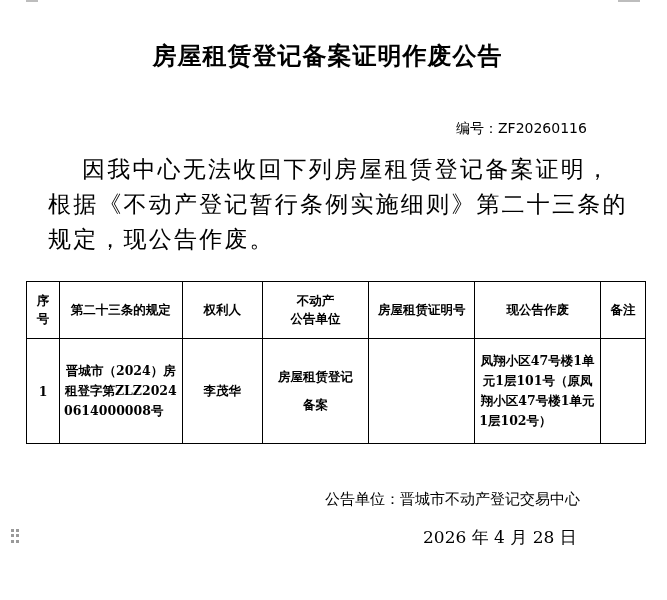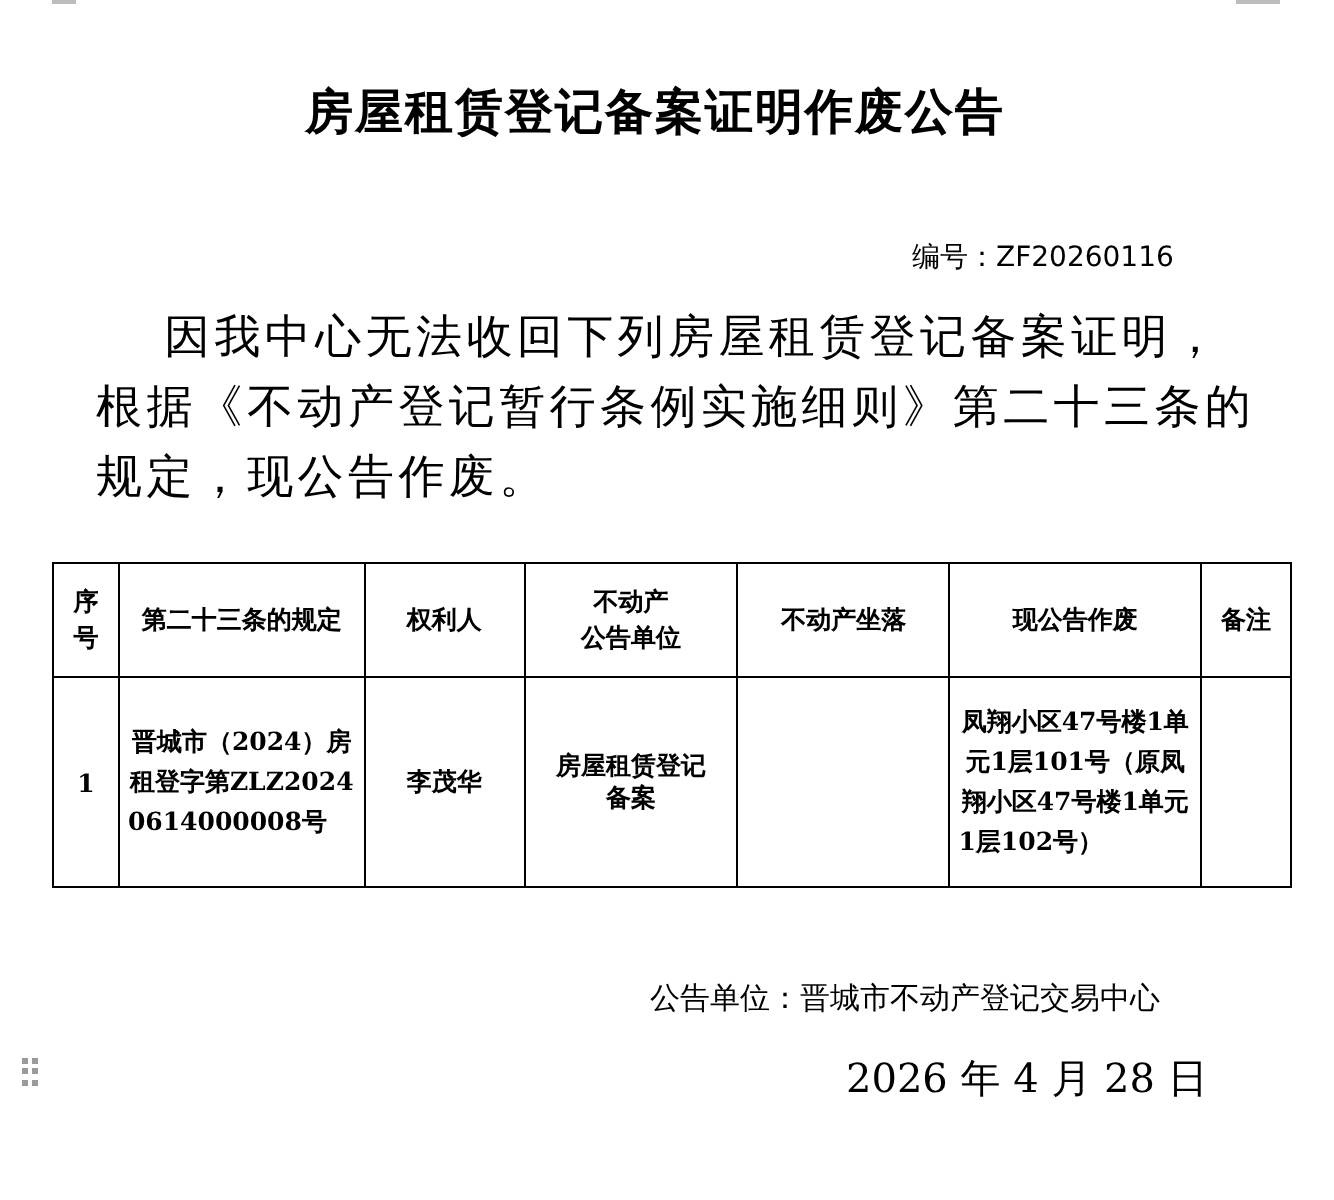--- a/index.html
+++ b/index.html
@@ -36,21 +36,21 @@
     padding: 0 4px;
   }
   table.reg thead tr { height: 57px; padding-left: 14px; }
   table.reg tbody tr { height: 105px; }
   td.left { text-align: justify; text-align-last: left; line-height: 20px; }
   .unit {
     position: absolute; top: 490px; left: 325px; font-size: 15px;
     font-family: Liberation Sans, sans-serif;
   }
   .date {
-    position: absolute; top: 526px; left: 423px; font-size: 20px;
+    position: absolute; top: 526px; left: 423px; font-size: 17px;
     font-family: "DejaVu Serif", "Liberation Serif", serif;
   }
   .handle {
     position: absolute; left: 11px; top: 529px; width: 8px; height: 14px;
     display: grid; grid-template-columns: 3px 3px; column-gap: 2px; row-gap: 2px;
   }
   .handle span { width: 3px; height: 3px; background: #9a9a9a; display: block; }
 </style>
 </head>
 <body>
@@ -74,31 +74,31 @@
   </colgroup>
   <thead>
     <tr>
       <th style="padding:0 6px;line-height:18px;">序号</th>
       <th>第二十三条的规定</th>
       <th>权利人</th>
       <th style="line-height:18px;">
         <div>不动产</div>
         <div>公告单位</div>
       </th>
-      <th>不动产坐落</th>
+      <th>房屋租赁证明号</th>
       <th>现公告作废</th>
       <th>备注</th>
     </tr>
   </thead>
   <tbody>
     <tr>
       <td>1</td>
       <td class="left" style="word-break:break-all;">晋城市（2024）房租登字第ZLZ20240614000008号</td>
       <td>李茂华</td>
-      <td style="line-height:16px;padding:0 10px;">房屋租赁登记备案</td>
+      <td style="line-height:28px;padding:0 10px;">房屋租赁登记备案</td>
       <td></td>
       <td class="left" style="word-break:break-all;">凤翔小区47号楼1单元1层101号（原凤翔小区47号楼1单元1层102号）</td>
       <td></td>
     </tr>
   </tbody>
 </table>
 
 <div class="unit">公告单位：晋城市不动产登记交易中心</div>
 <div class="handle">
   <span></span>

